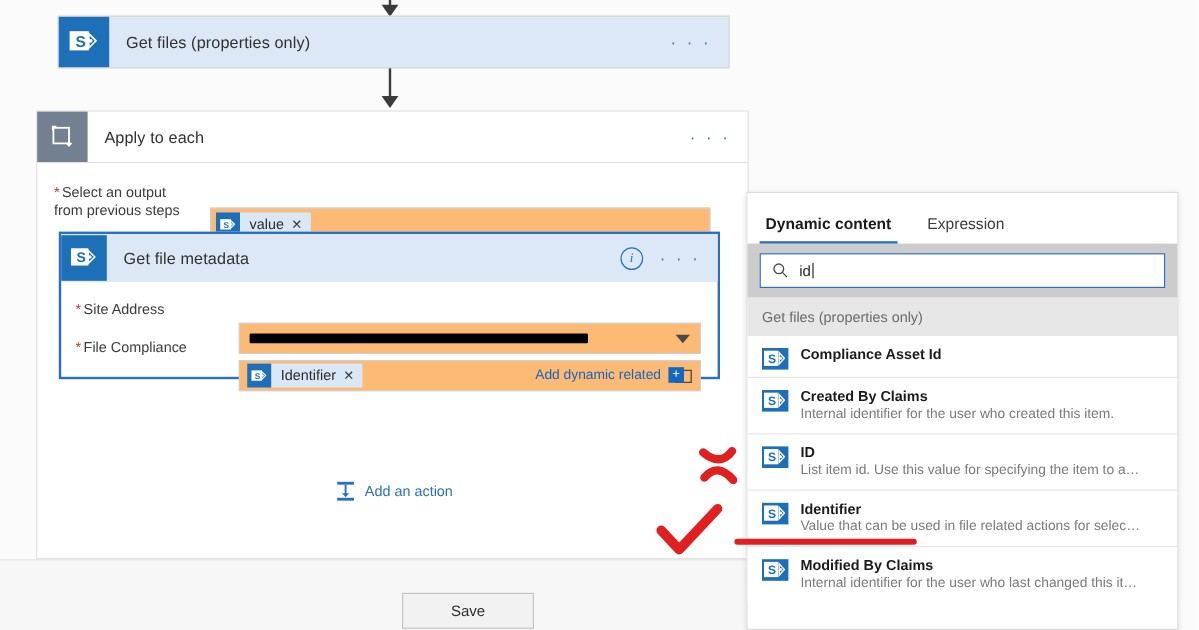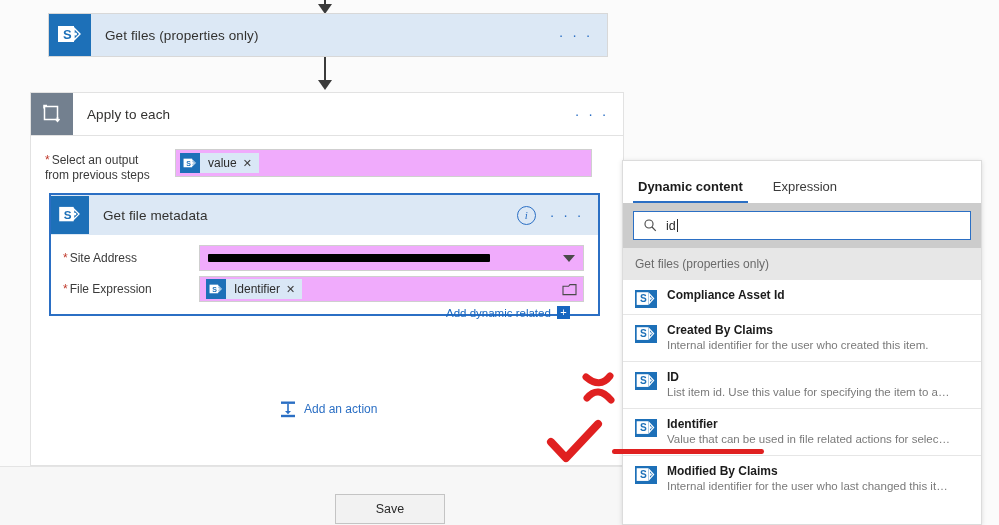--- a/index.html
+++ b/index.html
@@ -46,21 +46,21 @@
   
   .loop-tile { background:#73808f; display:flex; align-items:center; justify-content:center; flex:0 0 auto; }
 
   
   .atoe-body { position:absolute; box-sizing:border-box; background:#ffffff; border:1px solid #e2e2e2; border-top:none; }
 
   .field-row { display:flex; align-items:flex-start; }
   .field-label { font-size:12px; color:#3b3b3b; line-height:15px; }
   .req { color:#c0392b; margin-right:2px; }
 
-  .input-box { box-sizing:border-box; background:#f0abfc; border:1px solid #cfcfcf; display:flex; align-items:center; }
+  .input-box { box-sizing:border-box; background:#fdba74; border:1px solid #cfcfcf; display:flex; align-items:center;margin-top:24px; }
 
   
   .chip { display:inline-flex; align-items:center; background:#d9e7f6; height:20px; }
   .chip-icon { background:#1d70b8; width:20px; height:20px; display:flex; align-items:center; justify-content:center; flex:0 0 auto;}
   .chip-label { font-size:12px; color:#2b2b2b; padding:0 6px 0 8px; }
   .chip-x { font-size:11px; color:#3b3b3b; padding-right:7px; }
 
   
   .nested { position:absolute; box-sizing:border-box; border:2px solid #2b6fc4; background:#ffffff; }
   .nested .card-header.sp { border:none; background:#dce8f5; }
@@ -197,21 +197,21 @@
             <span class="req">*</span><span>Site Address</span>
           </div>
           <div class="input-box" style="width:385px; height:26px; padding:0 8px; justify-content:space-between;">
             <span class="redacted" style="width:282px;"></span>
             <span class="chev"></span>
           </div>
         </div>
 
         <div class="field-row" style="position:absolute; left:12px; top:81px; width:525px;">
           <div class="field-label" style="width:136px; padding-top:6px;">
-            <span class="req">*</span><span>File Expression</span>
+            <span class="req">*</span><span>File Compliance</span>
           </div>
           <div class="input-box" style="width:385px; height:26px; padding:0 6px; justify-content:space-between;">
             <span class="chip">
               <span class="chip-icon">
                 <svg width="14" height="11" viewBox="0 0 26 20">
                   <rect x="1" y="1" width="16" height="16" fill="#ffffff"></rect>
                   <text x="6" y="14" font-family="Liberation Sans, sans-serif" font-size="13" font-weight="bold" fill="#1d70b8">S</text>
                   <path d="M17 3 L23 9 L17 15 Z" fill="none" stroke="#ffffff" stroke-width="1.8"></path>
                   <circle cx="18.5" cy="9" r="1.8" fill="#ffffff"></circle>
                 </svg>

